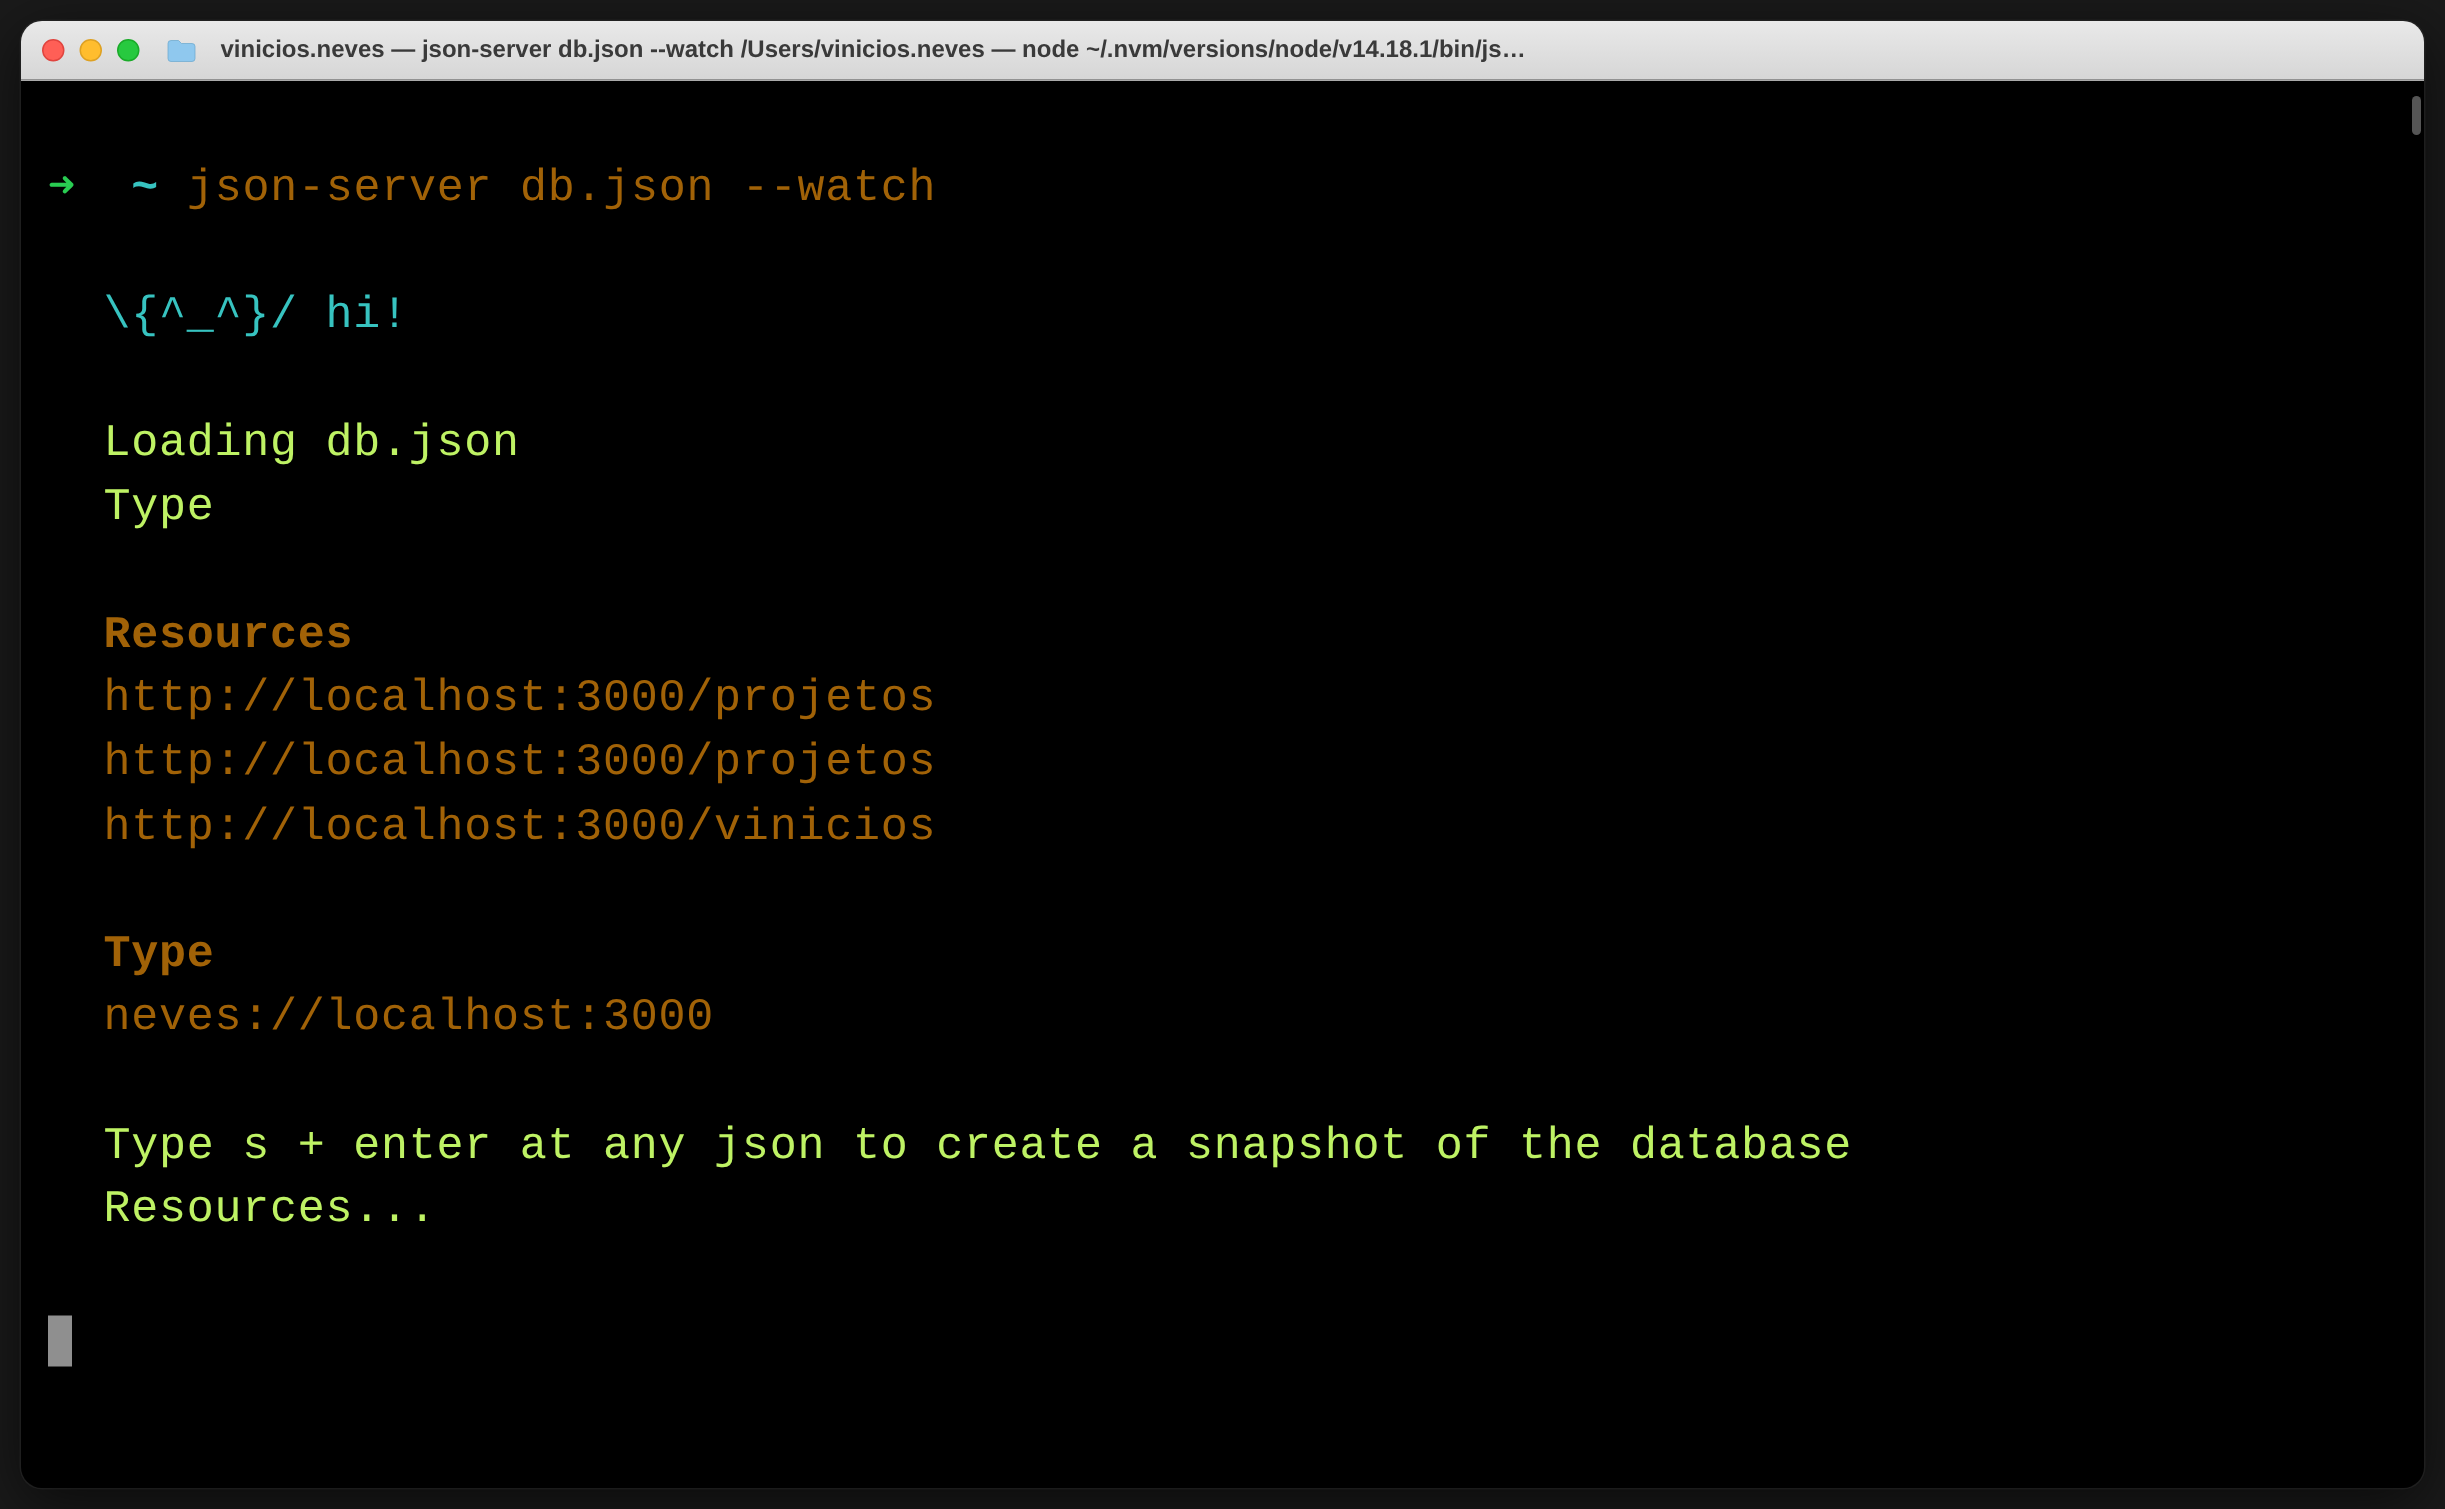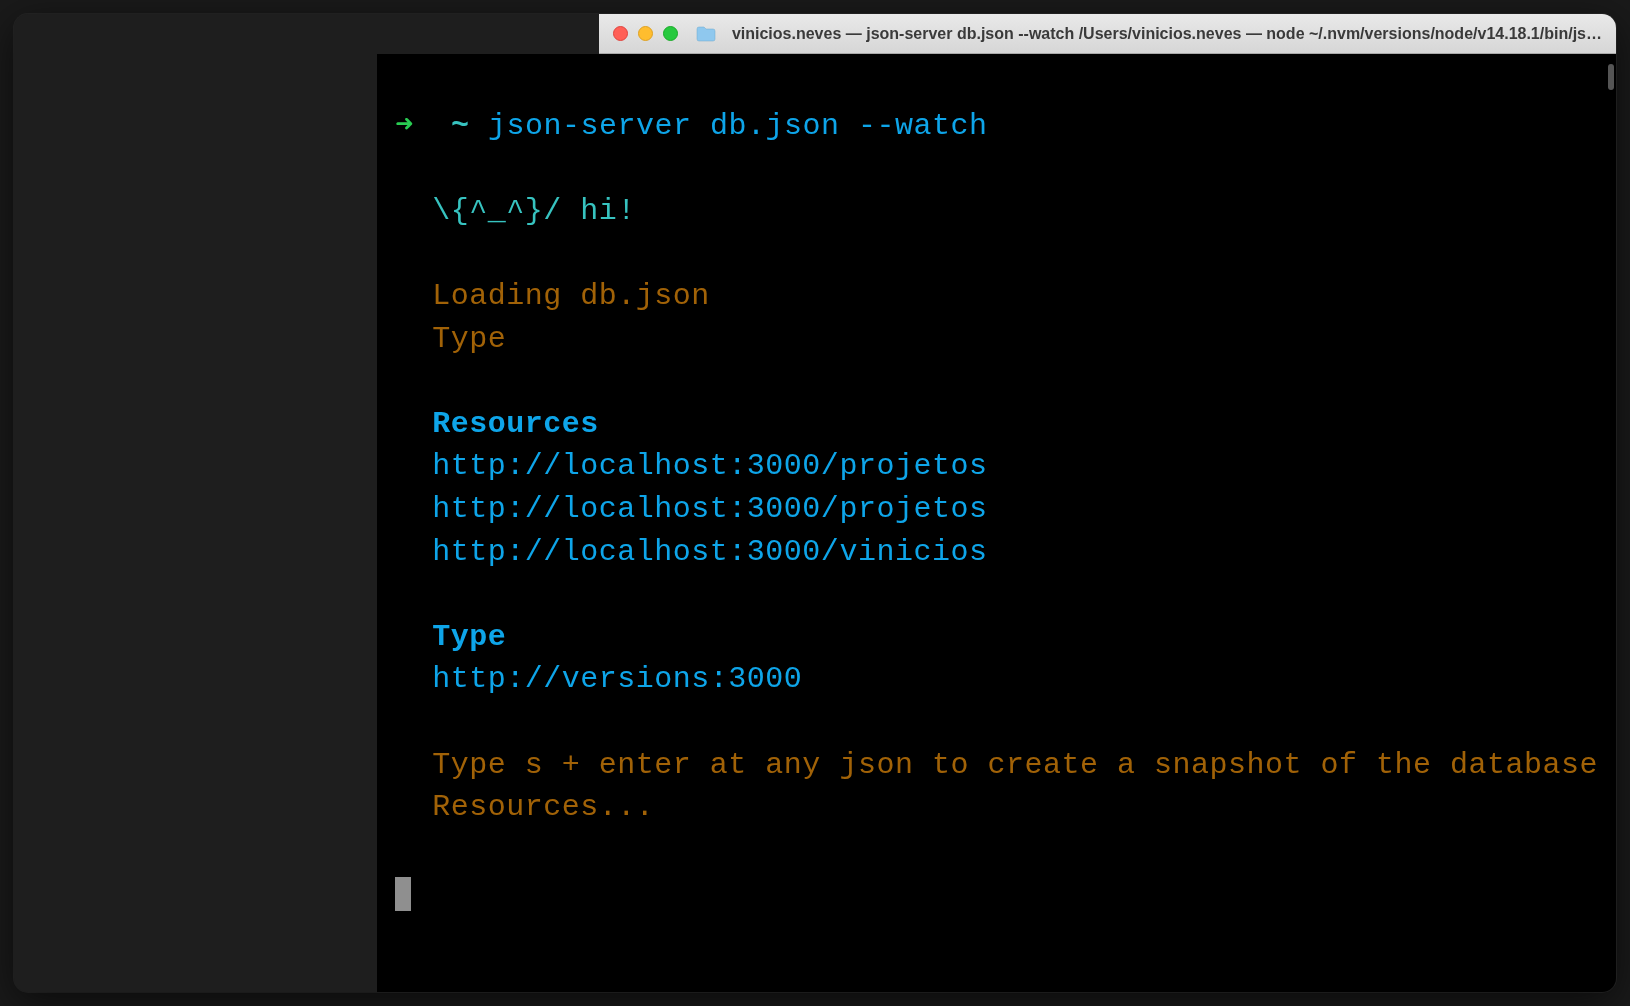--- a/index.html
+++ b/index.html
@@ -13,21 +13,20 @@
     }
     .window {
       width: 100%;
       height: 100%;
       background: #1e1e1e;
       border-radius: 14px;
       overflow: hidden;
       box-shadow: 0 0 0 1px rgba(255,255,255,0.05), 0 10px 40px rgba(0,0,0,0.6);
       display: flex;
       flex-direction: column;
-      align-items: flex-end;
     }
     .titlebar {
       height: 40px;
       background: linear-gradient(#e9e9e9, #d6d6d6);
       display: flex;
       align-items: center;
       padding: 0 14px;
       gap: 10px;
       border-bottom: 1px solid #aaa;
       flex-shrink: 0;
@@ -66,23 +65,23 @@
       background: #000;
       color: #e6e6e6;
       padding: 8px 18px 18px 18px;
       font-size: 30px;
       line-height: 1.42;
       letter-spacing: 0.5px;
       white-space: pre;
       position: relative;
     }
     .prompt-arrow { color: #29cc52; }
-    .gray { color: #a16207; }
+    .gray { color: #bef264; }
     .cyan { color: #37c3c0; }
-    .white { color: #0ea5e9; }
+    .white { color: #a16207; }
     .bold { font-weight: 700; }
     .underline { }
     .cursor {
       display: inline-block;
       width: 16px;
       height: 34px;
       background: #8f8f8f;
       vertical-align: text-bottom;
       margin-top: 6px;
     }
@@ -121,21 +120,21 @@
 
   <span class="gray">Loading db.json</span>
   <span class="gray">Type</span>
 
   <span class="white bold">Resources</span>
   <span class="white">http://localhost:3000/projetos</span>
   <span class="white">http://localhost:3000/projetos</span>
   <span class="white">http://localhost:3000/vinicios</span>
 
   <span class="white bold">Type</span>
-  <span class="white">http://versions:3000</span>
+  <span class="white">neves://localhost:3000</span>
 
   <span class="gray">Type s + enter at any json to create a snapshot of the database</span>
   <span class="gray">Resources...</span>
 
 <span class="cursor"></span>
     <div class="scroll-indicator"></div>
   </div>
 </div>
 
 </body></html>

